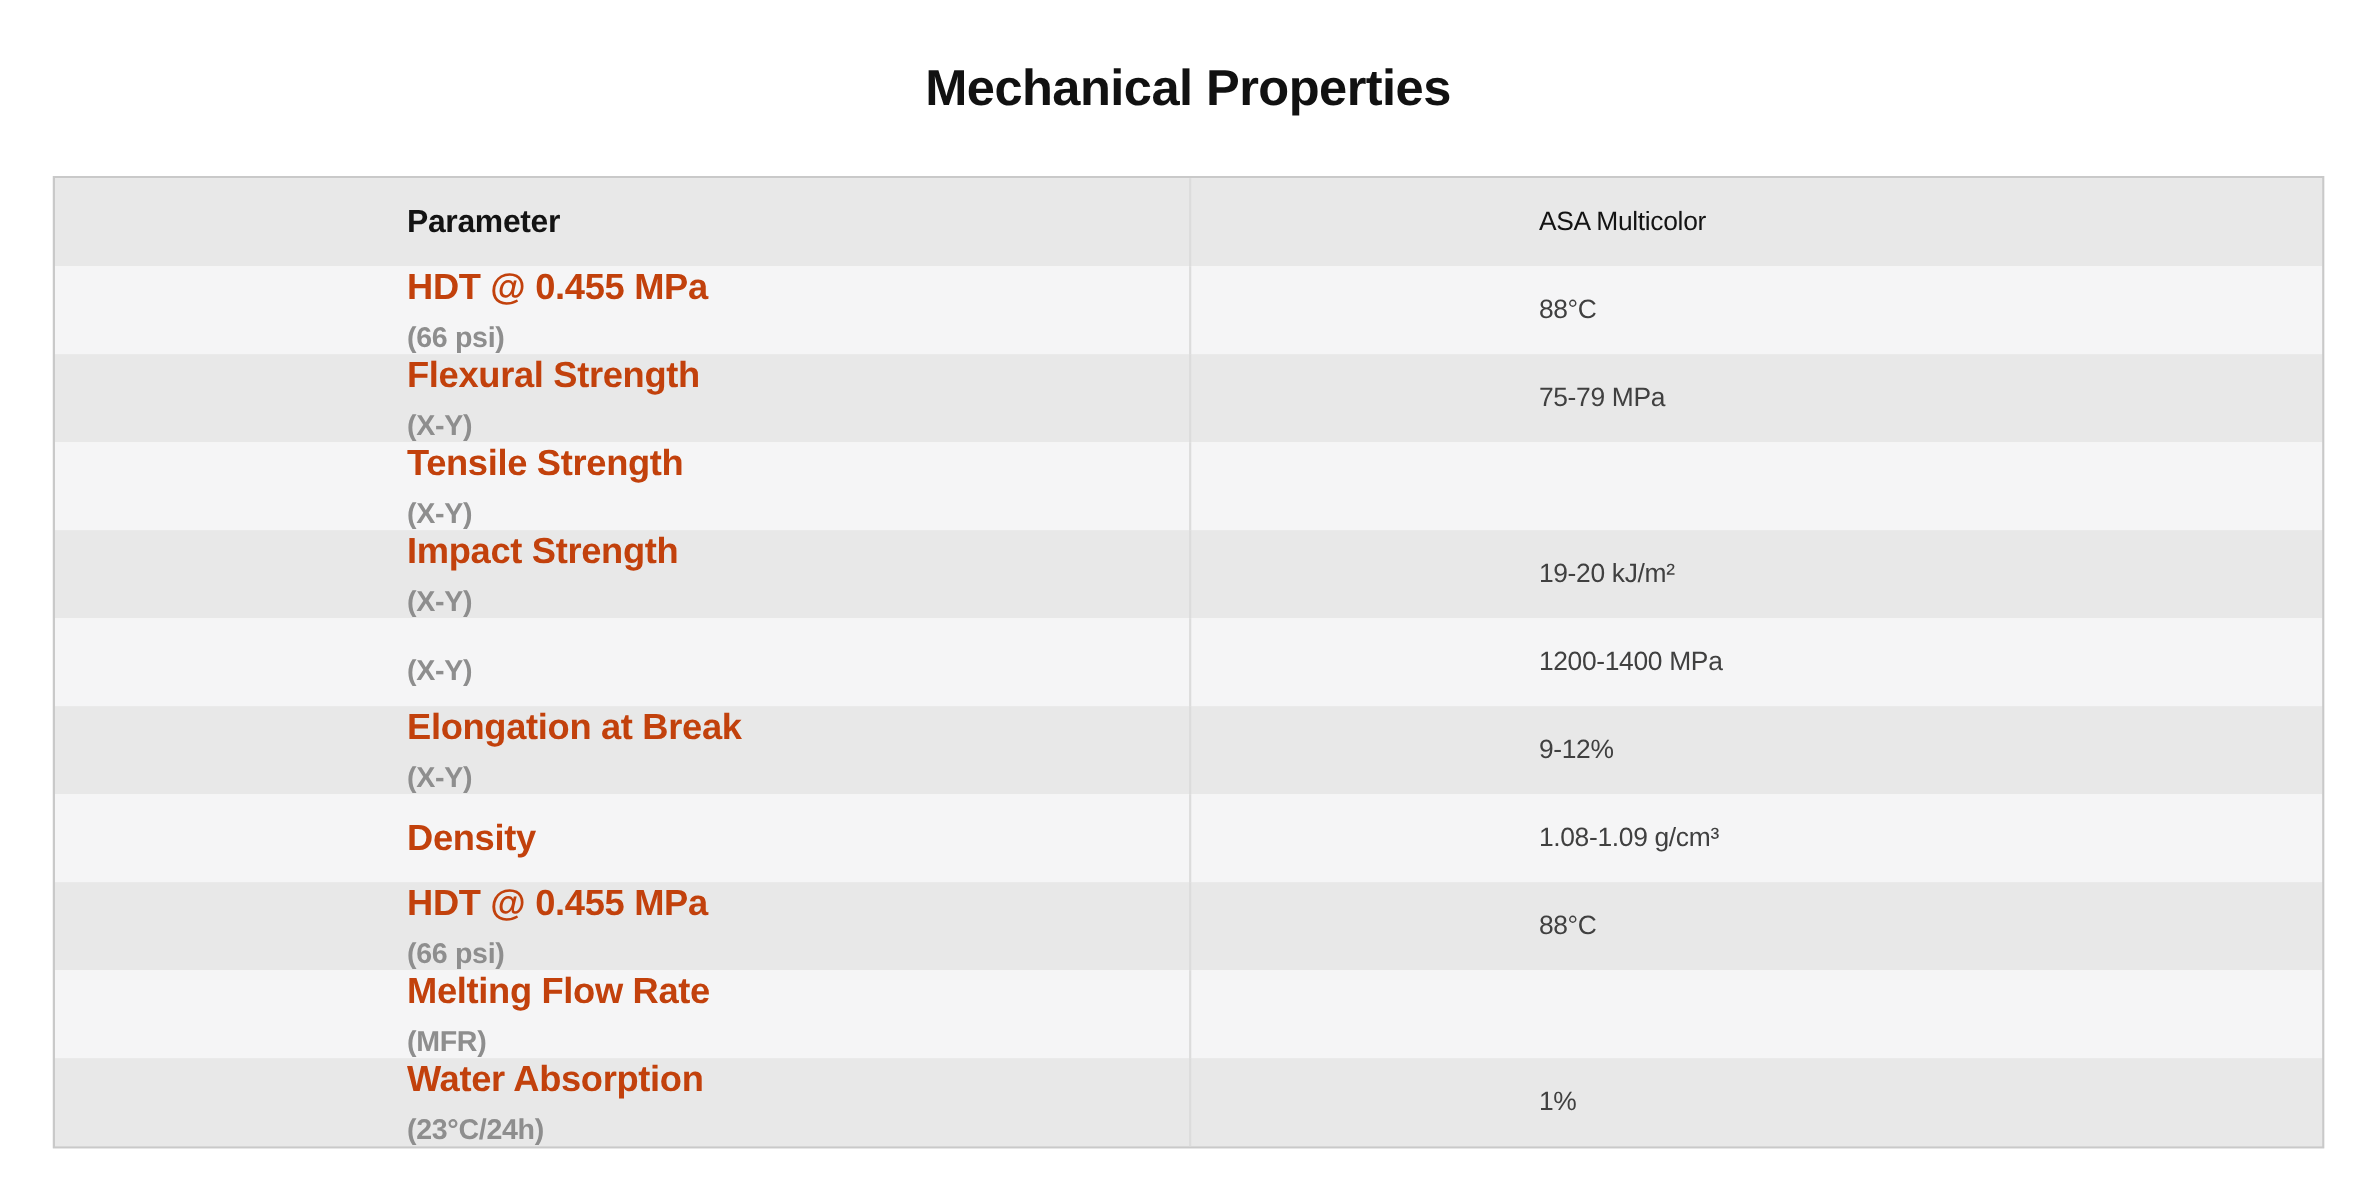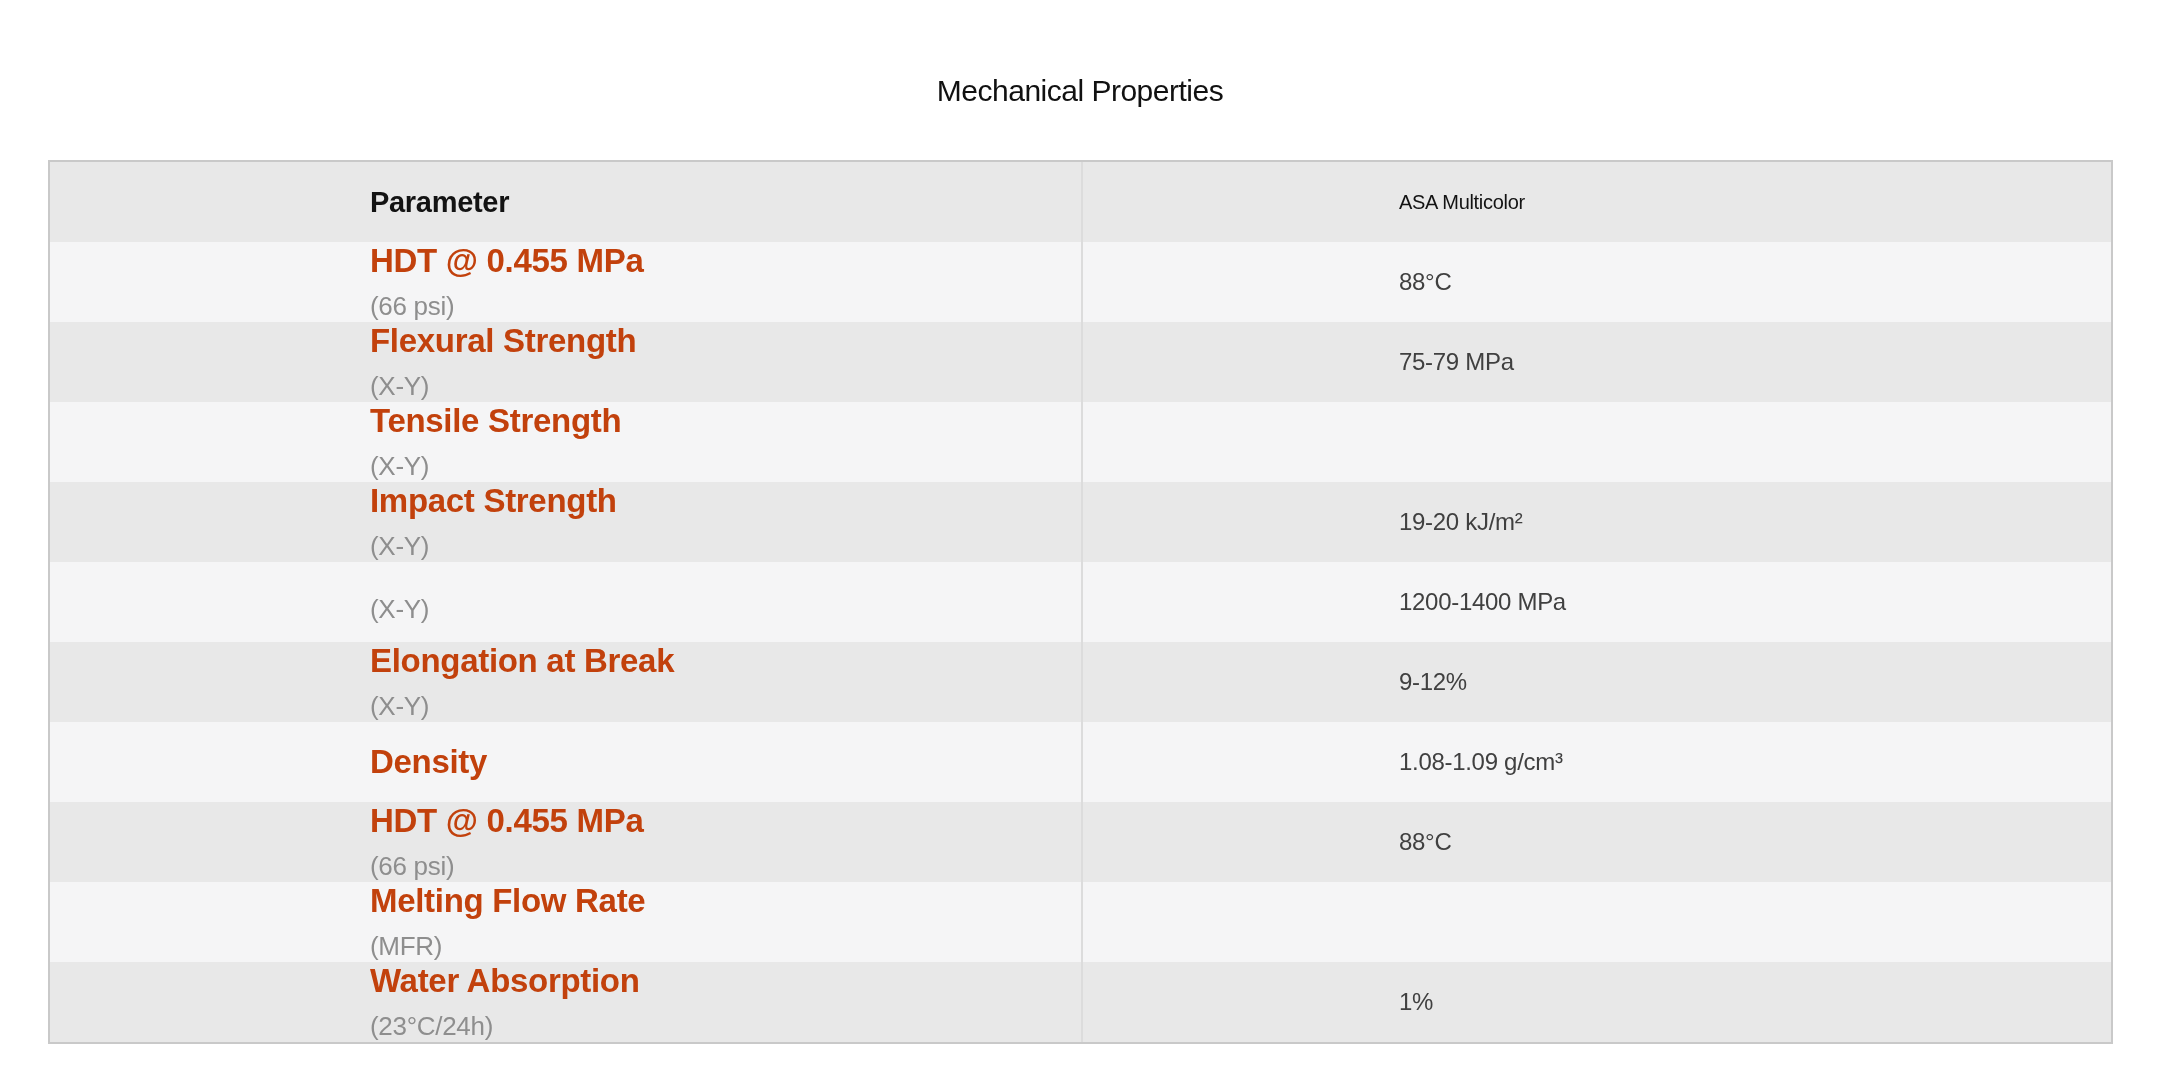--- a/index.html
+++ b/index.html
@@ -4,24 +4,24 @@
 <style>
   * { box-sizing: border-box; margin: 0; padding: 0; }
   html, body {
     width: 2160px; height: 1080px;
     background: #ffffff;
     font-family: "Liberation Sans", sans-serif;
     overflow: hidden;
     color: #131313;
   }
   .page-title {
-    padding-top: 74px;
+    padding-top: 54px;
     text-align: center;
-    font-size: 30px;
-    font-weight: 400;
+    font-size: 46px;
+    font-weight: 700;
     color: #111111;
     letter-spacing: -0.5px;
     line-height: 1.1;
   }
   .spec-table {
     position: absolute;
     left: 48px;
     top: 160px;
     width: 2065px;
     border: 2px solid #c9c9c9;
@@ -47,35 +47,35 @@
   }
   .c2 {
     flex: 1;
     padding-left: 316px;
   }
   .header-label {
     font-weight: 700;
     font-size: 29px;
   }
   .header-value {
-    font-size: 20px;
+    font-size: 24px;
     font-weight: 400;
   }
   .param-name {
     font-weight: 700;
     font-size: 33px;
     line-height: 34px;
     color: #c2410c;
   }
   .param-note {
     font-size: 26px;
     line-height: 30px;
     margin-top: 13px;
     color: #8e8e8e;
-    font-weight: 400;
+    font-weight: 700;
   }
   .param-value {
     font-size: 24px;
     font-weight: 400;
     color: #404040;
   }
 </style>
 </head>
 <body>
 

